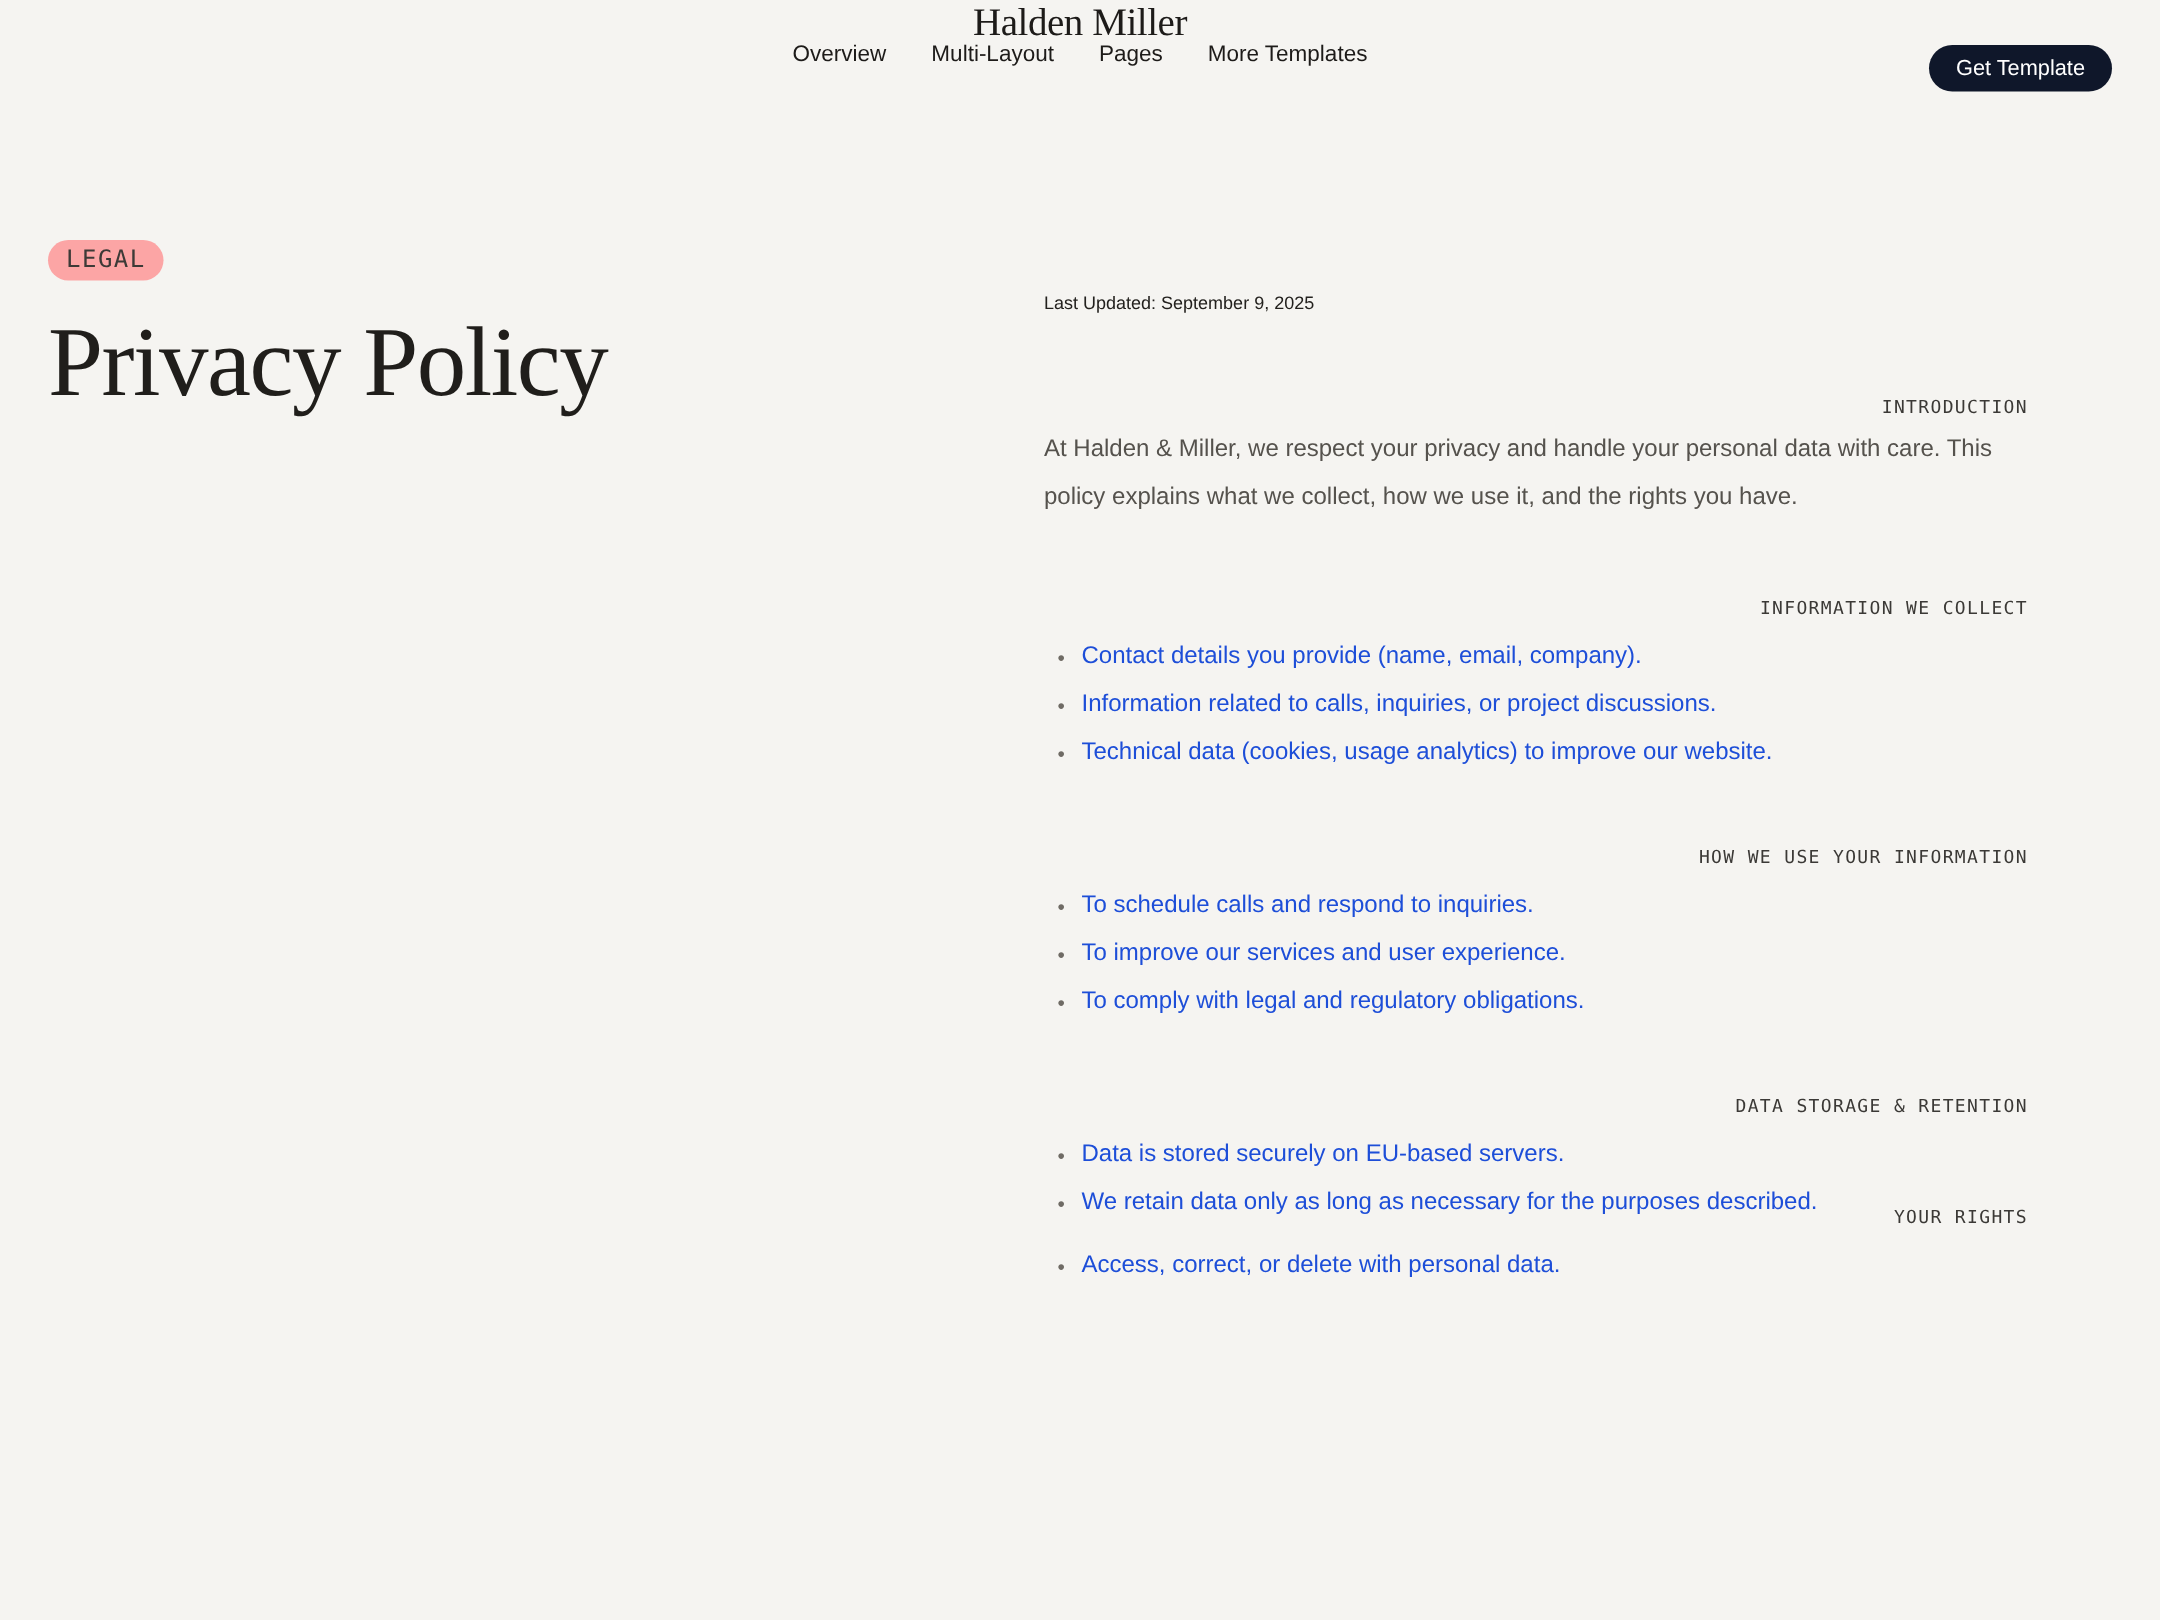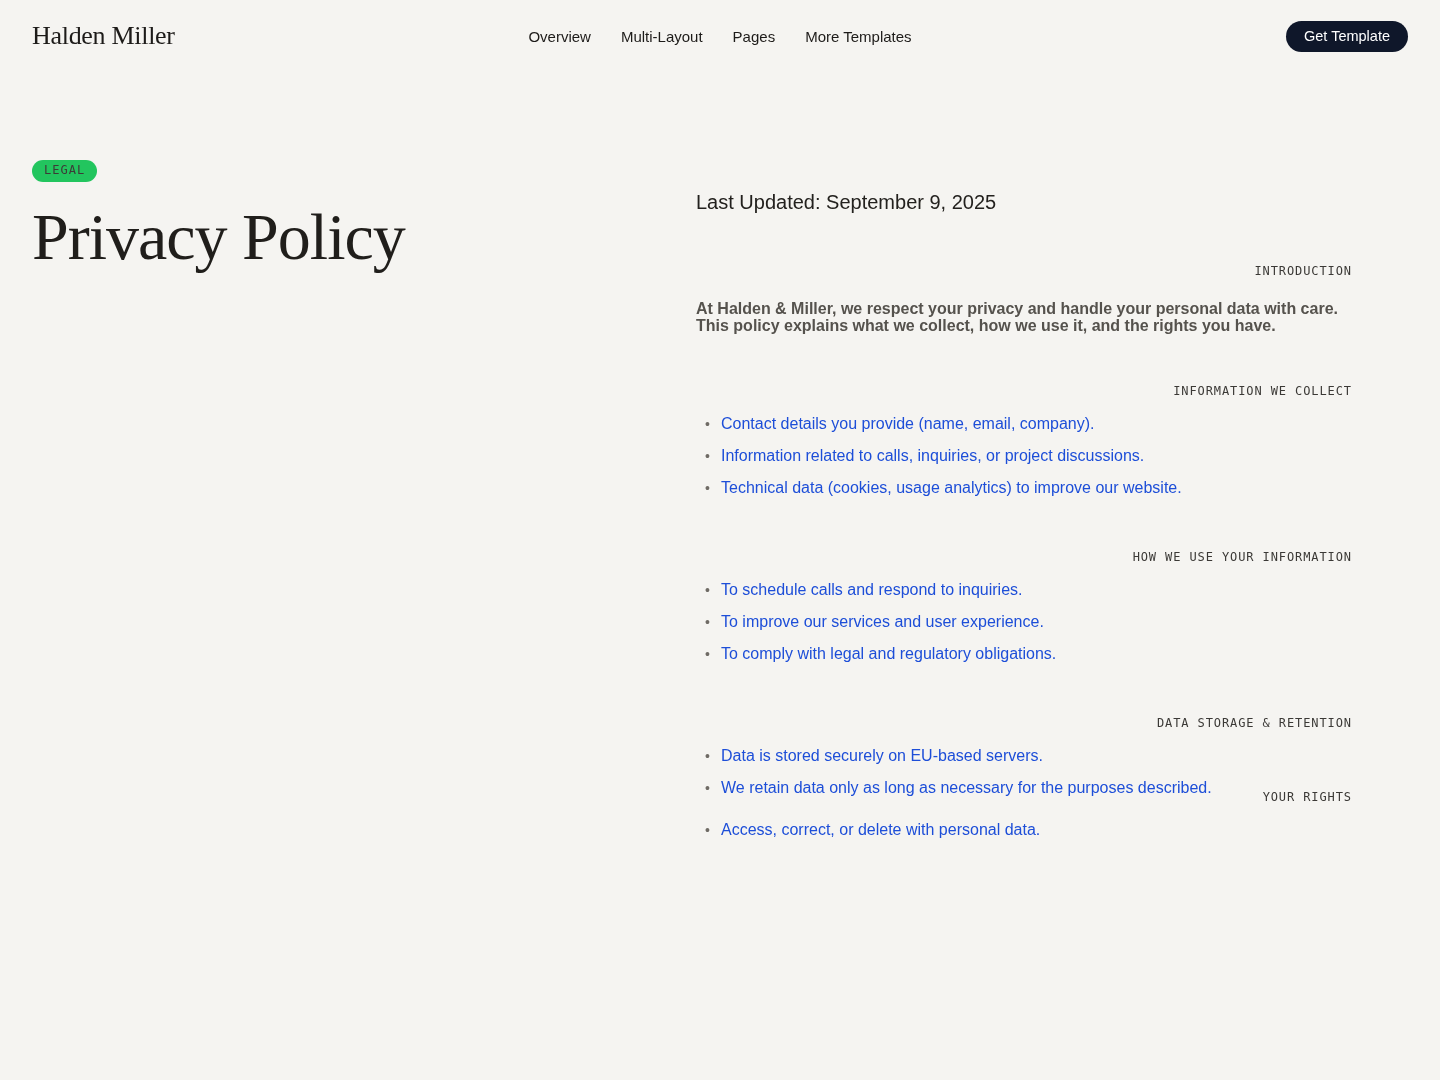--- a/index.html
+++ b/index.html
@@ -14,20 +14,21 @@
     position: relative;
   }
 
   
   header {
     display: flex;
     align-items: center;
     height: 72px;
     padding: 0 32px;
     position: relative;
+    flex-direction: column;
   }
   .logo {
     font-family: "Liberation Serif", serif;
     font-size: 26px;
     letter-spacing: -0.3px;
     color: #1d1b19;
     white-space: nowrap;
   }
   nav.main-nav {
     position: absolute;
@@ -65,66 +66,65 @@
     padding: 0 32px;
     align-items: flex-start;
   }
   .col-left {
     width: 664px;
     flex: none;
     padding-top: 88px;
   }
   .badge {
     display: inline-block;
-    background: #22c55e;
+    background: #fca5a5;
     color: #3d3a37;
     border-radius: 999px;
     padding: 4px 12px 5px;
     font-family: "DejaVu Sans Mono", monospace;
-    font-size: 12px;
+    font-size: 16px;
     letter-spacing: 1px;
     line-height: 1.1;
   }
   h1.page-title {
     margin: 22px 0 13px;
     font-family: "Liberation Serif", serif;
     font-weight: 500;
     font-size: 66px;
     line-height: 1.0;
     letter-spacing: -1px;
     color: #201e1b;
   }
 
   .col-right {
     width: 656px;
     flex: none;
     padding-top: 118px;
   }
   .last-updated {
-    font-size: 20px;
+    font-size: 12px;
     line-height: 24px;
     color: #23211e;
   }
   .section { margin-top: 50px; }
   .section h3 {
     margin: 0;
     font-family: "DejaVu Sans Mono", monospace;
     font-size: 12px;
     font-weight: normal;
     letter-spacing: 0.9px;
     color: #3b3936;
     white-space: nowrap;
     text-align: right;
   }
   .section p {
-    margin: 22px 0 0;
+    margin: 6px 0 0;
     font-size: 16px;
-    line-height: 17px;
+    line-height: 32px;
     color: #55524d;
-    font-weight: bold;
   }
   .section ul {
     list-style: none;
     margin: 14px 0 0;
     padding: 0;
   }
   .section li {
     position: relative;
     padding-left: 25px;
     margin-top: 8px;

